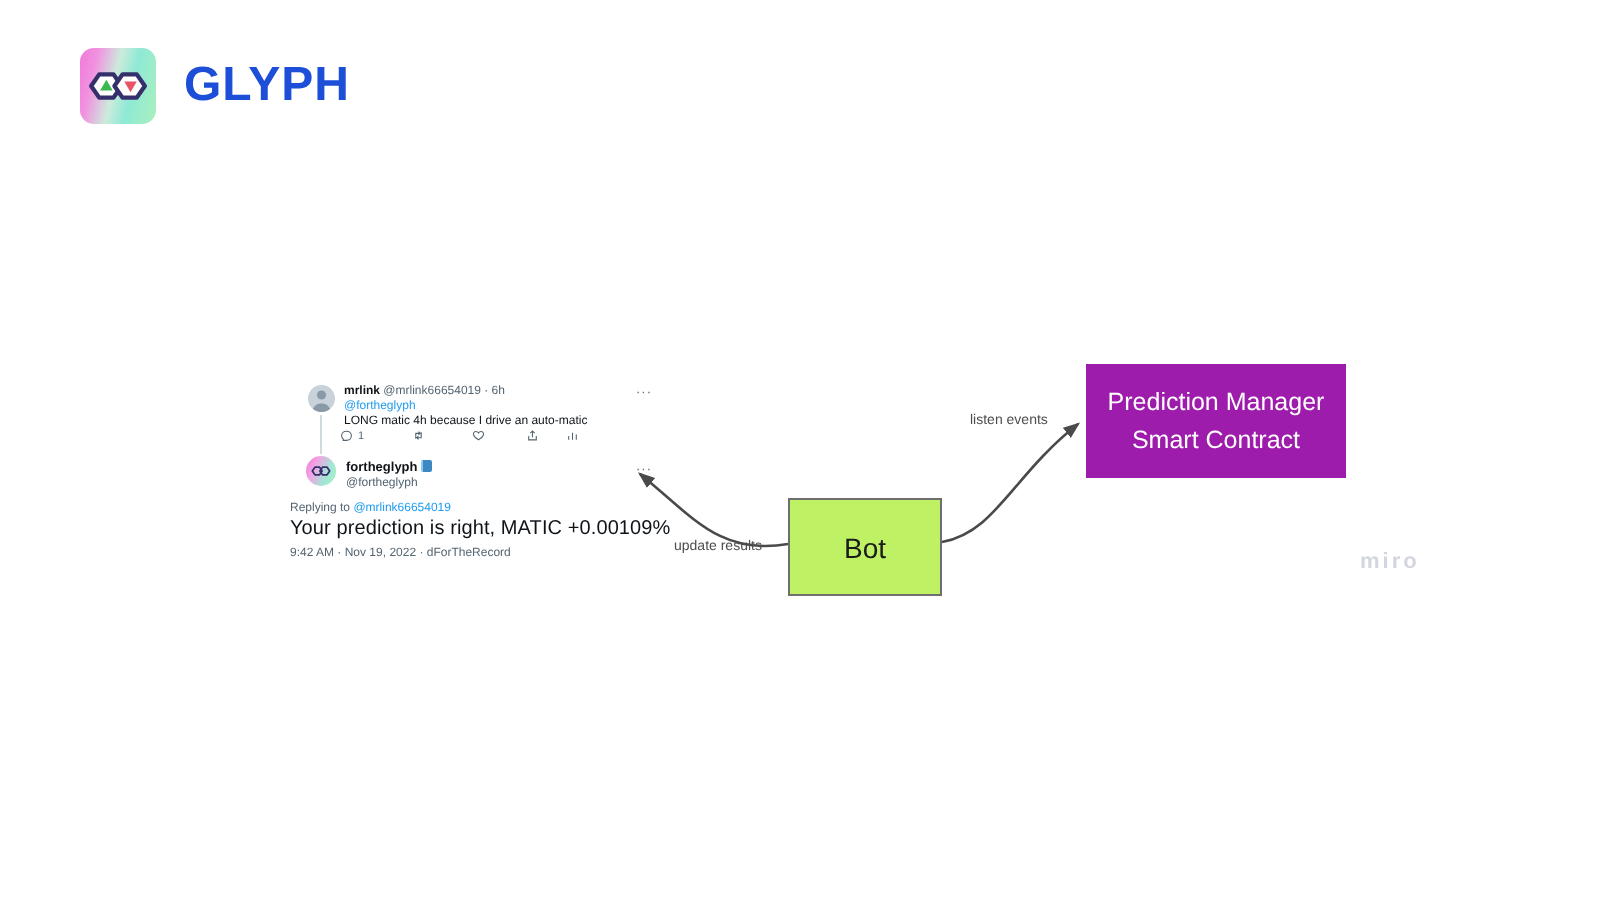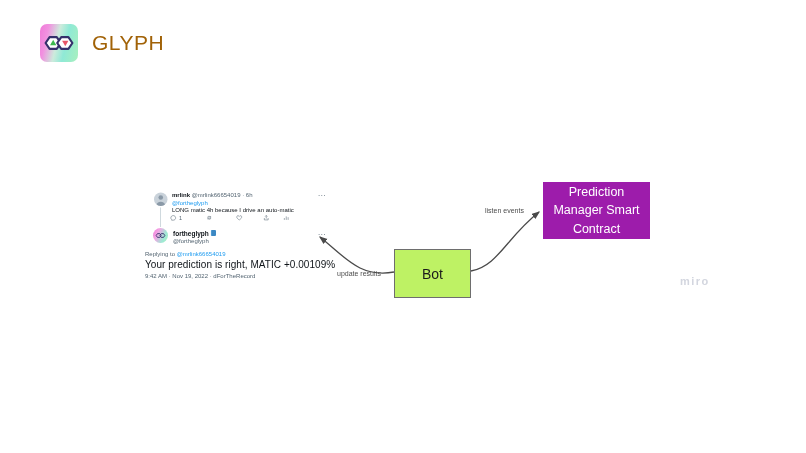--- a/index.html
+++ b/index.html
@@ -10,21 +10,21 @@
     overflow:hidden; margin:0 auto;
   }
 
   
   .brand { position:absolute; left:40px; top:24px; display:flex; align-items:center; gap:14px; }
   .brand-logo {
     width:38px; height:38px; border-radius:7px; position:relative;
     background:linear-gradient(103deg,#f07ad8 0%,#f191e0 20%,#cdebdc 45%,#8fe9d6 65%,#a9f0bd 100%);
     display:flex; align-items:center; justify-content:center;
   }
-  .brand-name { font-size:21px; color:#a16207; letter-spacing:0.5px; font-weight:400; }
+  .brand-name { font-size:24px; color:#1d4ed8; letter-spacing:0.5px; font-weight:700; }
 
   
   .page-title {
     position:absolute; left:0; right:0; top:101px; text-align:center;
     font-size:23px; font-weight:400; color:#161616;
   }
 
   
   .tweet-wrap { position:absolute; left:143px; top:186px; width:196px; height:103px; }
   .tweet-card {
@@ -49,21 +49,21 @@
   .action svg { display:block; }
 
   
   .edge-layer { position:absolute; left:0; top:0; width:806px; height:453px; pointer-events:none; }
   .bot-box {
     position:absolute; left:394px; top:249px; width:77px; height:49px;
     background:#bef264; border:1.5px solid #6e6e6e; display:flex; align-items:center;
     justify-content:center; font-size:14px; color:#1b1b1b;
   }
   .contract-box {
-    position:absolute; left:543px; top:182px; width:107px; height:57px;
+    position:absolute; left:543px; top:182px; width:130px; height:57px;
     background:#9d1cab; color:#ffffff; display:flex; align-items:center; justify-content:center;
     text-align:center; font-size:12.5px; line-height:1.45; padding:0 9px;
   }
   .edge-label { position:absolute; font-size:7px; color:#4d4d4d; white-space:nowrap; }
   .label-listen { left:485px; top:207px; }
   .label-update { left:337px; top:270px; }
 
   .watermark {
     position:absolute; left:643px; top:275px; font-size:11px; font-weight:700;
     color:#d3d6df; letter-spacing:1.5px;margin-left:37px;

